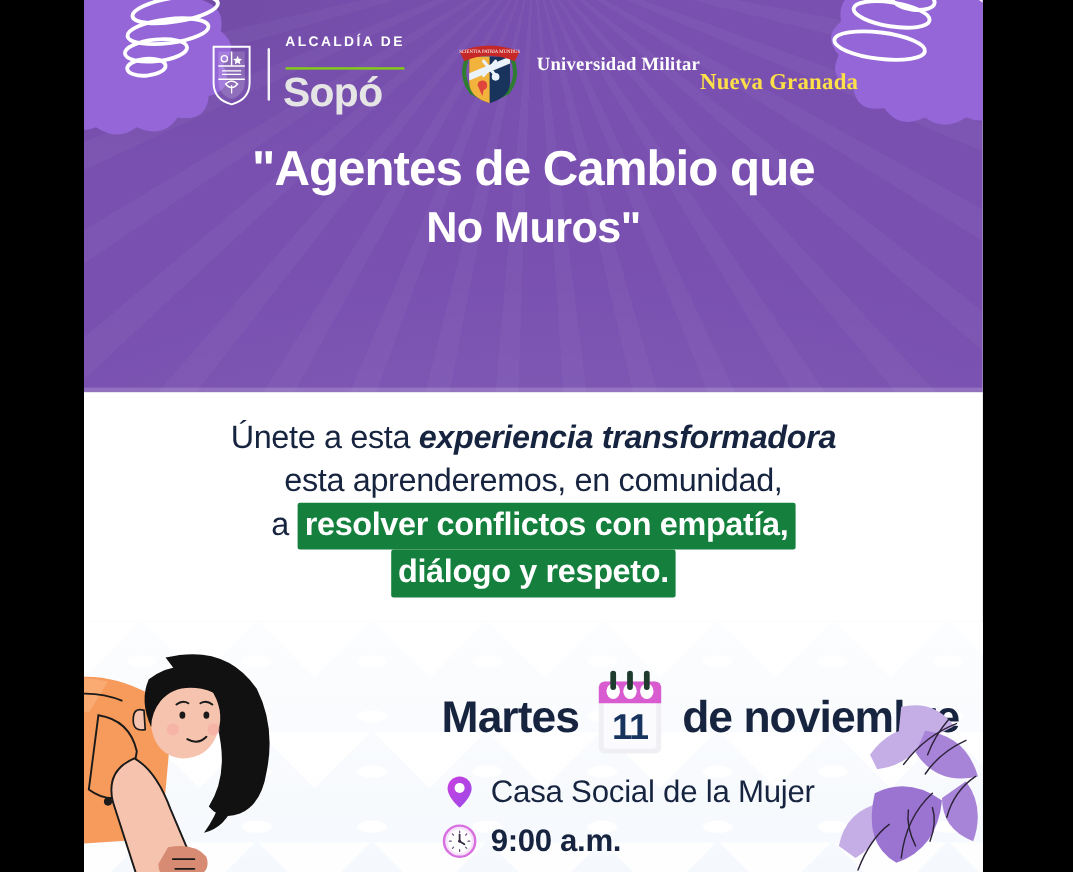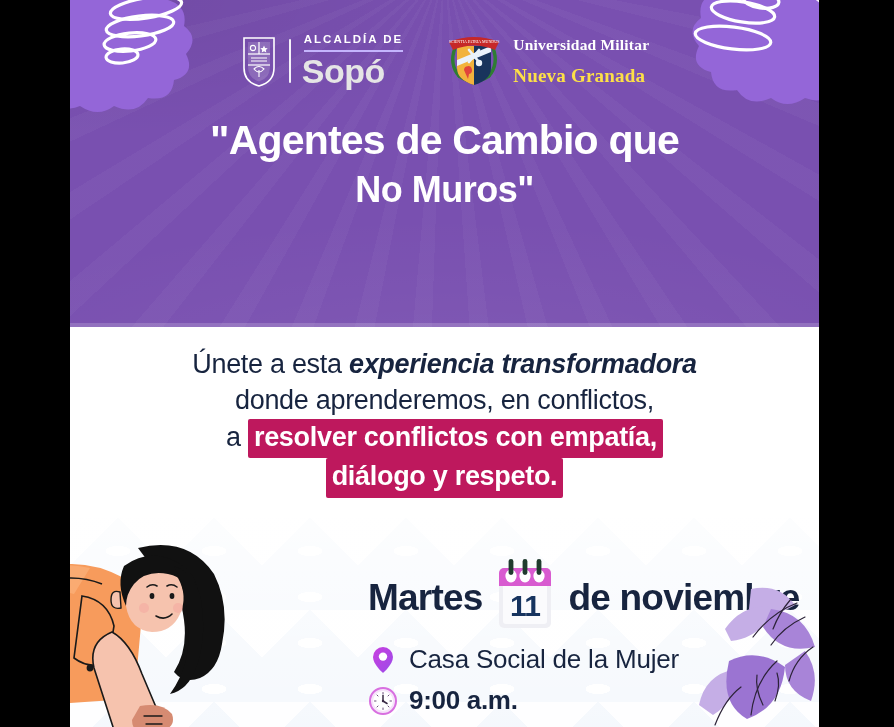--- a/index.html
+++ b/index.html
@@ -37,28 +37,28 @@
   
   #logos { position:absolute; left:0; top:30px; width:749px;
            display:flex; justify-content:center; align-items:center; gap:42px; }
 
   .logo-sopo { display:flex; align-items:center; gap:11px; }
   .logo-sopo .shield { width:38px; height:54px; }
   .logo-sopo .divider { width:2px; height:44px; background:#fff; opacity:.92;
                         border-radius:2px; }
   .logo-sopo .words { display:flex; flex-direction:column; line-height:1; }
   .logo-sopo .kicker { color:#fff; font-size:11.5px; font-weight:700;
-        letter-spacing:2.0px; padding-bottom:4px; border-bottom:2px solid #c4b5fd;
+        letter-spacing:2.0px; padding-bottom:14px; border-bottom:2px solid #84cc16;
         align-self:flex-start; margin-left:2px; }
   .logo-sopo .name { color:#e5e5e5; font-size:34px; font-weight:800;
         letter-spacing:-.5px; margin-top:2px; }
 
   .logo-umng { display:flex; align-items:center; gap:10px; }
   .logo-umng .crest { width:58px; height:62px; }
-  .logo-umng .utxt { display:flex; flex-direction:column; line-height:1.02; }
+  .logo-umng .utxt { display:flex; line-height:1.02; }
   .logo-umng .l1 { color:#fff; font-size:15.5px; font-weight:700; letter-spacing:.2px;
         font-family:"Liberation Serif", serif; }
   .logo-umng .l2 { color:#fde047; font-size:19px; font-weight:700; letter-spacing:.2px;
         font-family:"Liberation Serif", serif;margin-top:13px; }
 
   
   #headline { position:absolute; left:0; top:118px; width:749px; text-align:center;
               color:#fff; }
   .hl1 { font-size:41px; font-weight:800; letter-spacing:-.8px; line-height:1.1; }
   .hl1 .light { font-weight:700; }
@@ -66,21 +66,21 @@
          font-family:"DejaVu Sans", sans-serif; letter-spacing:1px; }
   .hl3 { font-size:36px; font-weight:800; letter-spacing:-.5px; margin-top:6px; }
 
   
   #mid { position:absolute; left:0; top:327px; width:749px; height:191px;
          background:#fff; display:flex; flex-direction:column;
          align-items:center; justify-content:center; }
   .mline { color:#17243F; font-size:27px; font-weight:500; line-height:1.33;
            text-align:center; letter-spacing:-.3px; }
   .mline em { font-style:italic; font-weight:800; }
-  .hl-chip { background:#be185d; color:#fff; font-weight:800; padding:1px 6px 3px;
+  .hl-chip { background:#15803d; color:#fff; font-weight:800; padding:1px 6px 3px;
              border-radius:2px; display:inline-block; }
 
   
   #foot { position:absolute; left:0; top:518px; width:749px; height:209px;
           background:#F7FAFE; overflow:hidden; }
   #foot .pat { position:absolute; inset:0; opacity:1;
       background-image:
         radial-gradient(ellipse 22px 9px at 50% 50%, #fff 55%, rgba(255,255,255,0) 57%),
         linear-gradient(135deg, rgba(255,255,255,.95) 25%, rgba(0,0,0,0) 25%),
         linear-gradient(225deg, rgba(255,255,255,.95) 25%, rgba(0,0,0,0) 25%),
@@ -198,21 +198,21 @@
       <div id="headline">
         <div class="hl1"><span>"Agentes de Cambio</span><span class="light"> que</span></div>
         <div class="hl3">No Muros"</div>
       </div>
 
       <div class="band"></div>
     </div>
 
     <div id="mid">
       <div class="mline"><span>Únete a esta </span><em>experiencia transformadora</em></div>
-      <div class="mline">donde aprenderemos, en conflictos,</div>
+      <div class="mline">esta aprenderemos, en comunidad,</div>
       <div class="mline"><span>a </span><span class="hl-chip">resolver conflictos con empatía,</span></div>
       <div class="mline"><span class="hl-chip">diálogo y respeto.</span></div>
     </div>
 
     <div id="foot">
       <div class="pat"></div>
       <div class="wash"></div>
 
       <div id="info">
         <div class="dateline">

